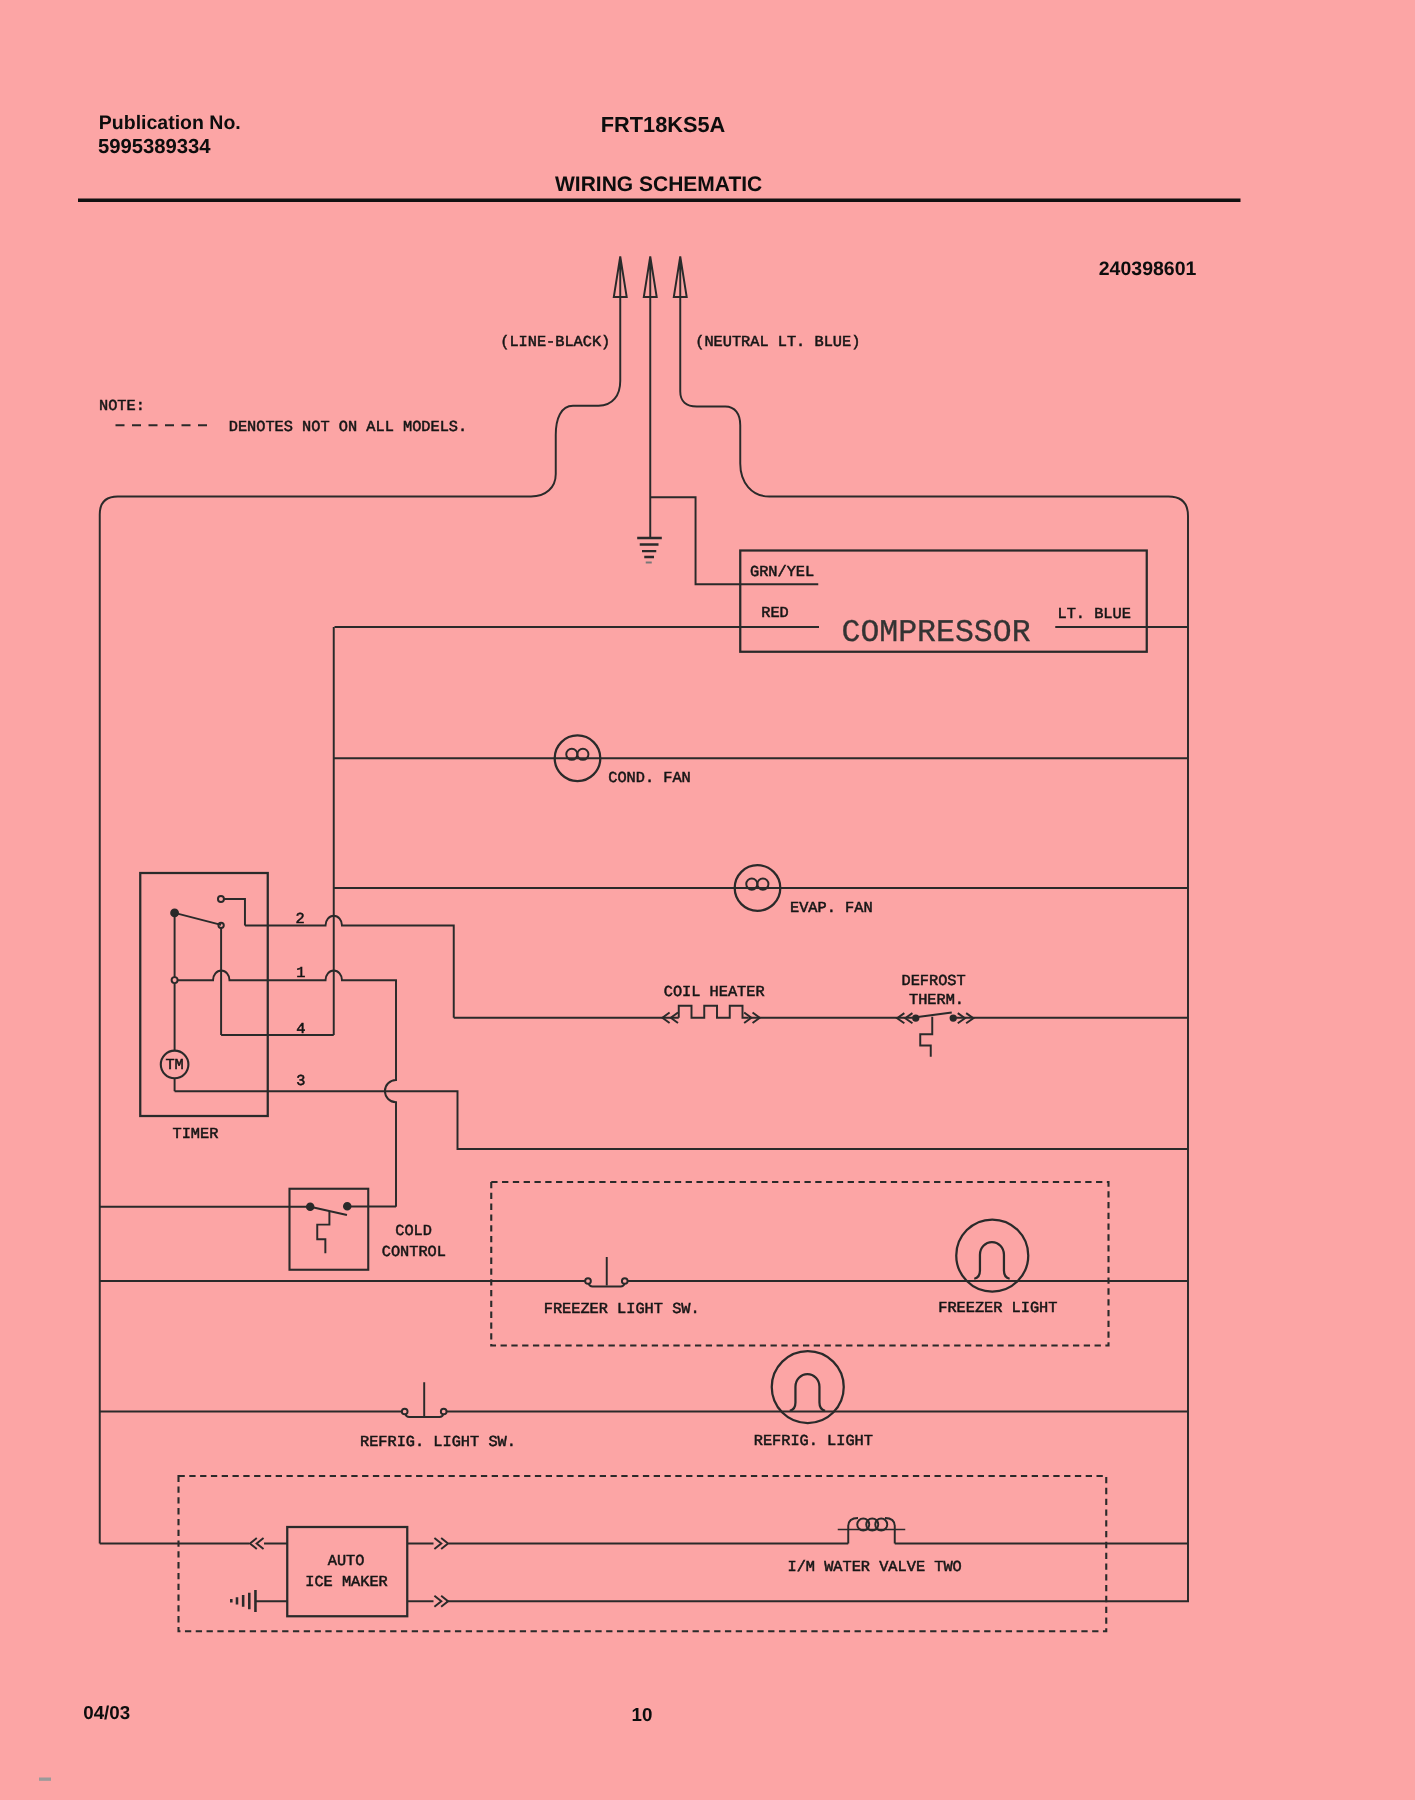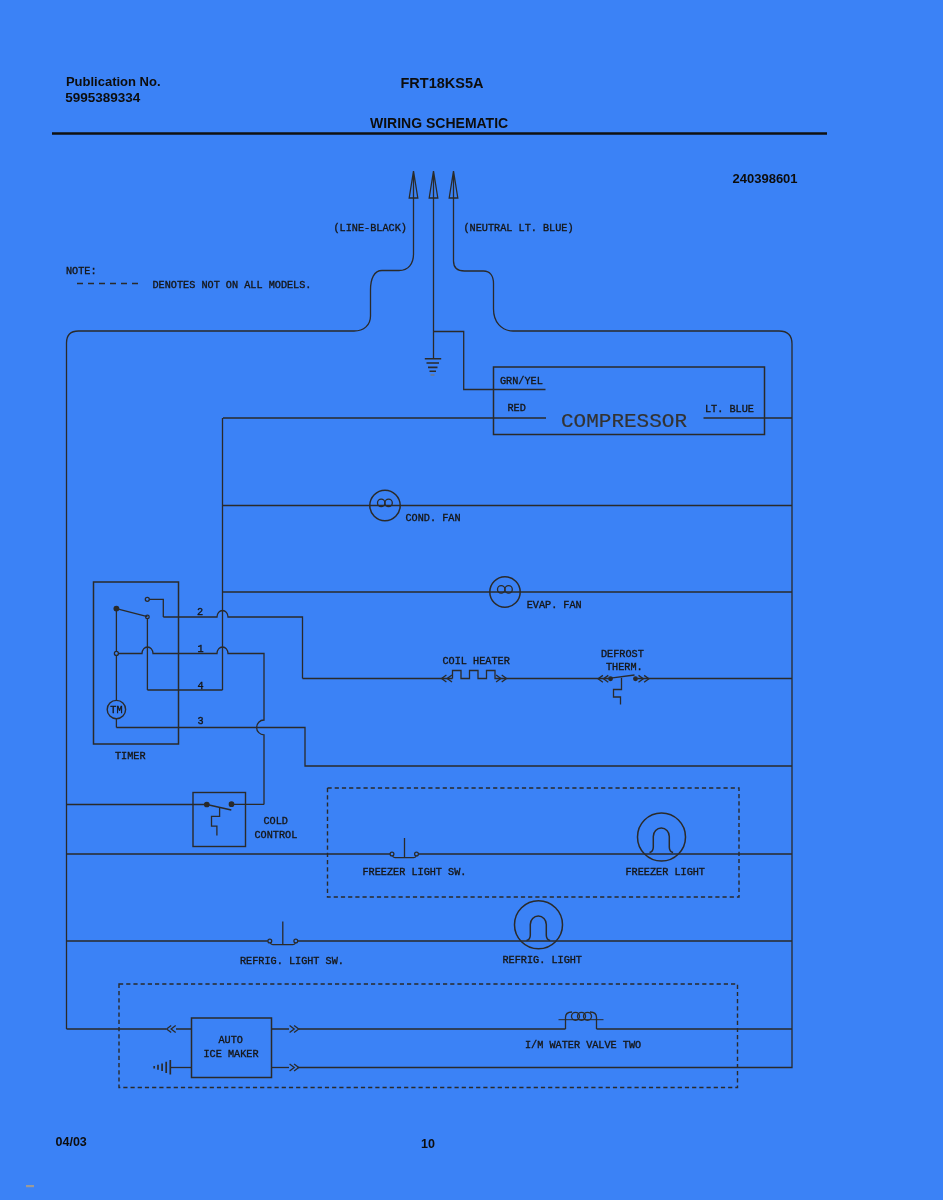--- a/index.html
+++ b/index.html
@@ -1,16 +1,16 @@
 <!DOCTYPE html>
 <html><head>
 <meta charset="utf-8">
 <style>
 html,body{margin:0;padding:0;background:#ffffff;-webkit-font-smoothing:antialiased;}
-.page{position:relative;width:943px;height:1200px;background:#3b82f6;overflow:hidden;}
+.page{position:relative;width:943px;height:1200px;background:#fca5a5;overflow:hidden;}
 svg{display:block;}
 .m{font-family:"Liberation Mono",monospace;font-size:10.2px;fill:#161616;stroke:#161616;stroke-width:0.35;}
 .mc{font-family:"Liberation Mono",monospace;font-size:21px;fill:#333;stroke:#333;stroke-width:0.2;}
 .b{font-family:"Liberation Sans",sans-serif;font-weight:bold;fill:#0d0d0d;}
 </style>
 </head>
 <body>
 <div class="page">
 <svg width="943" height="1200" viewBox="0 0 943 1200">
 

